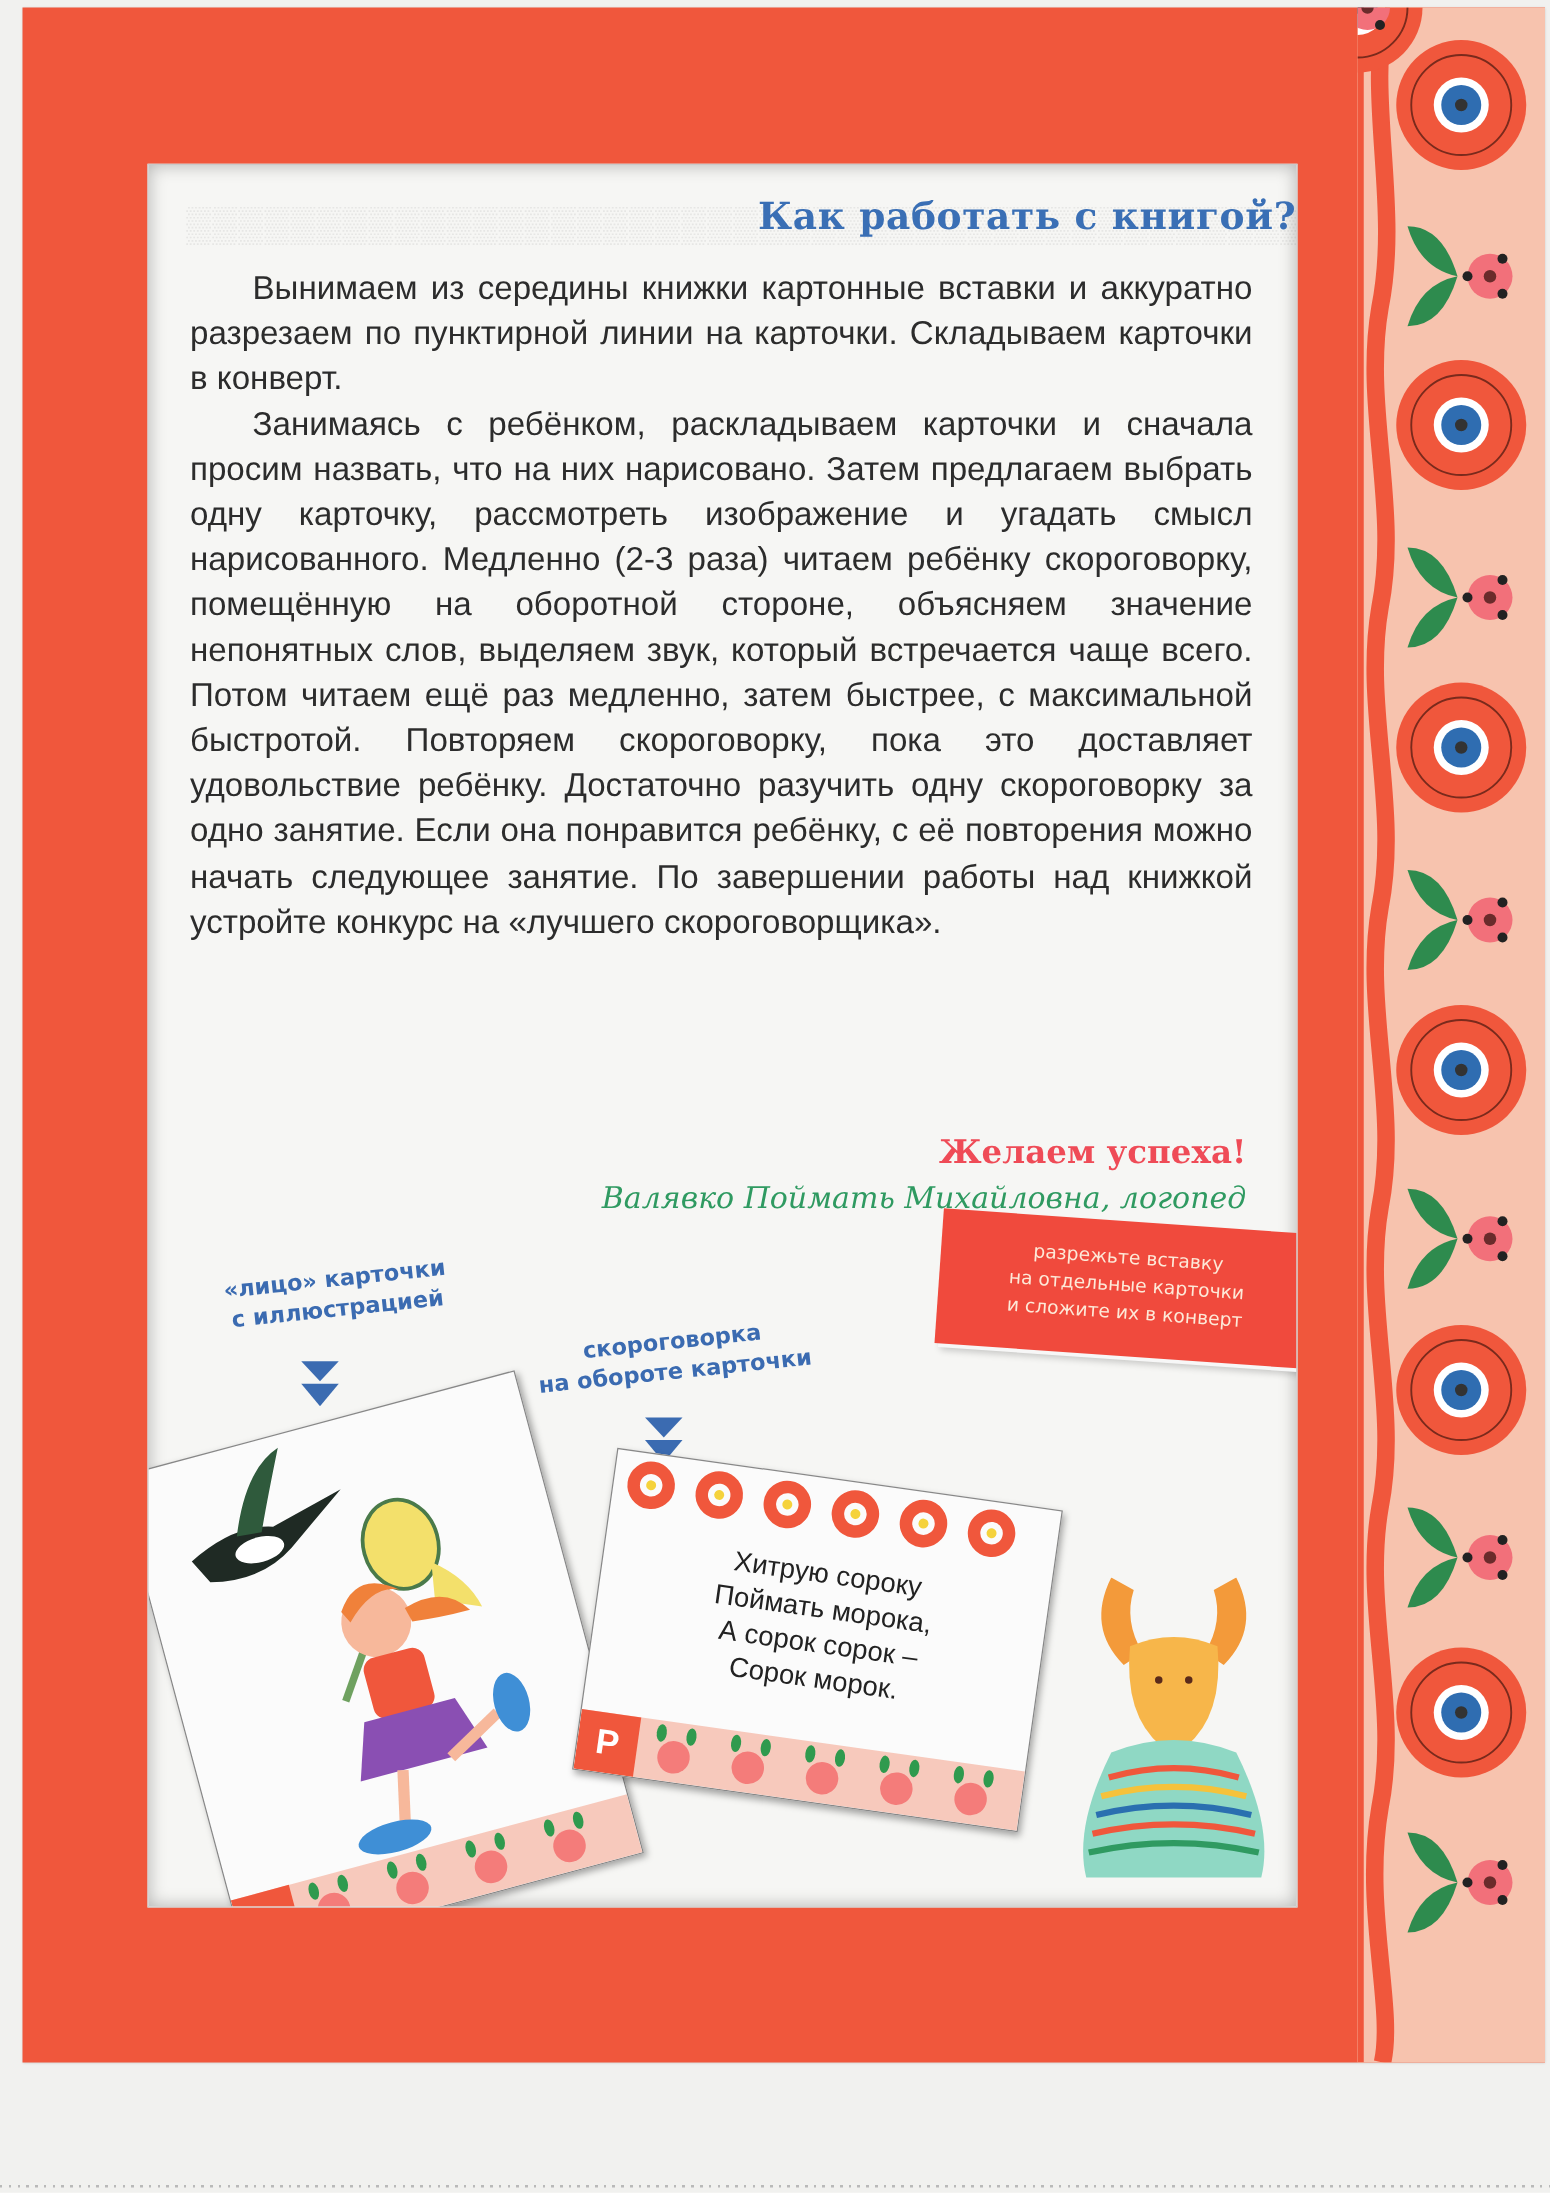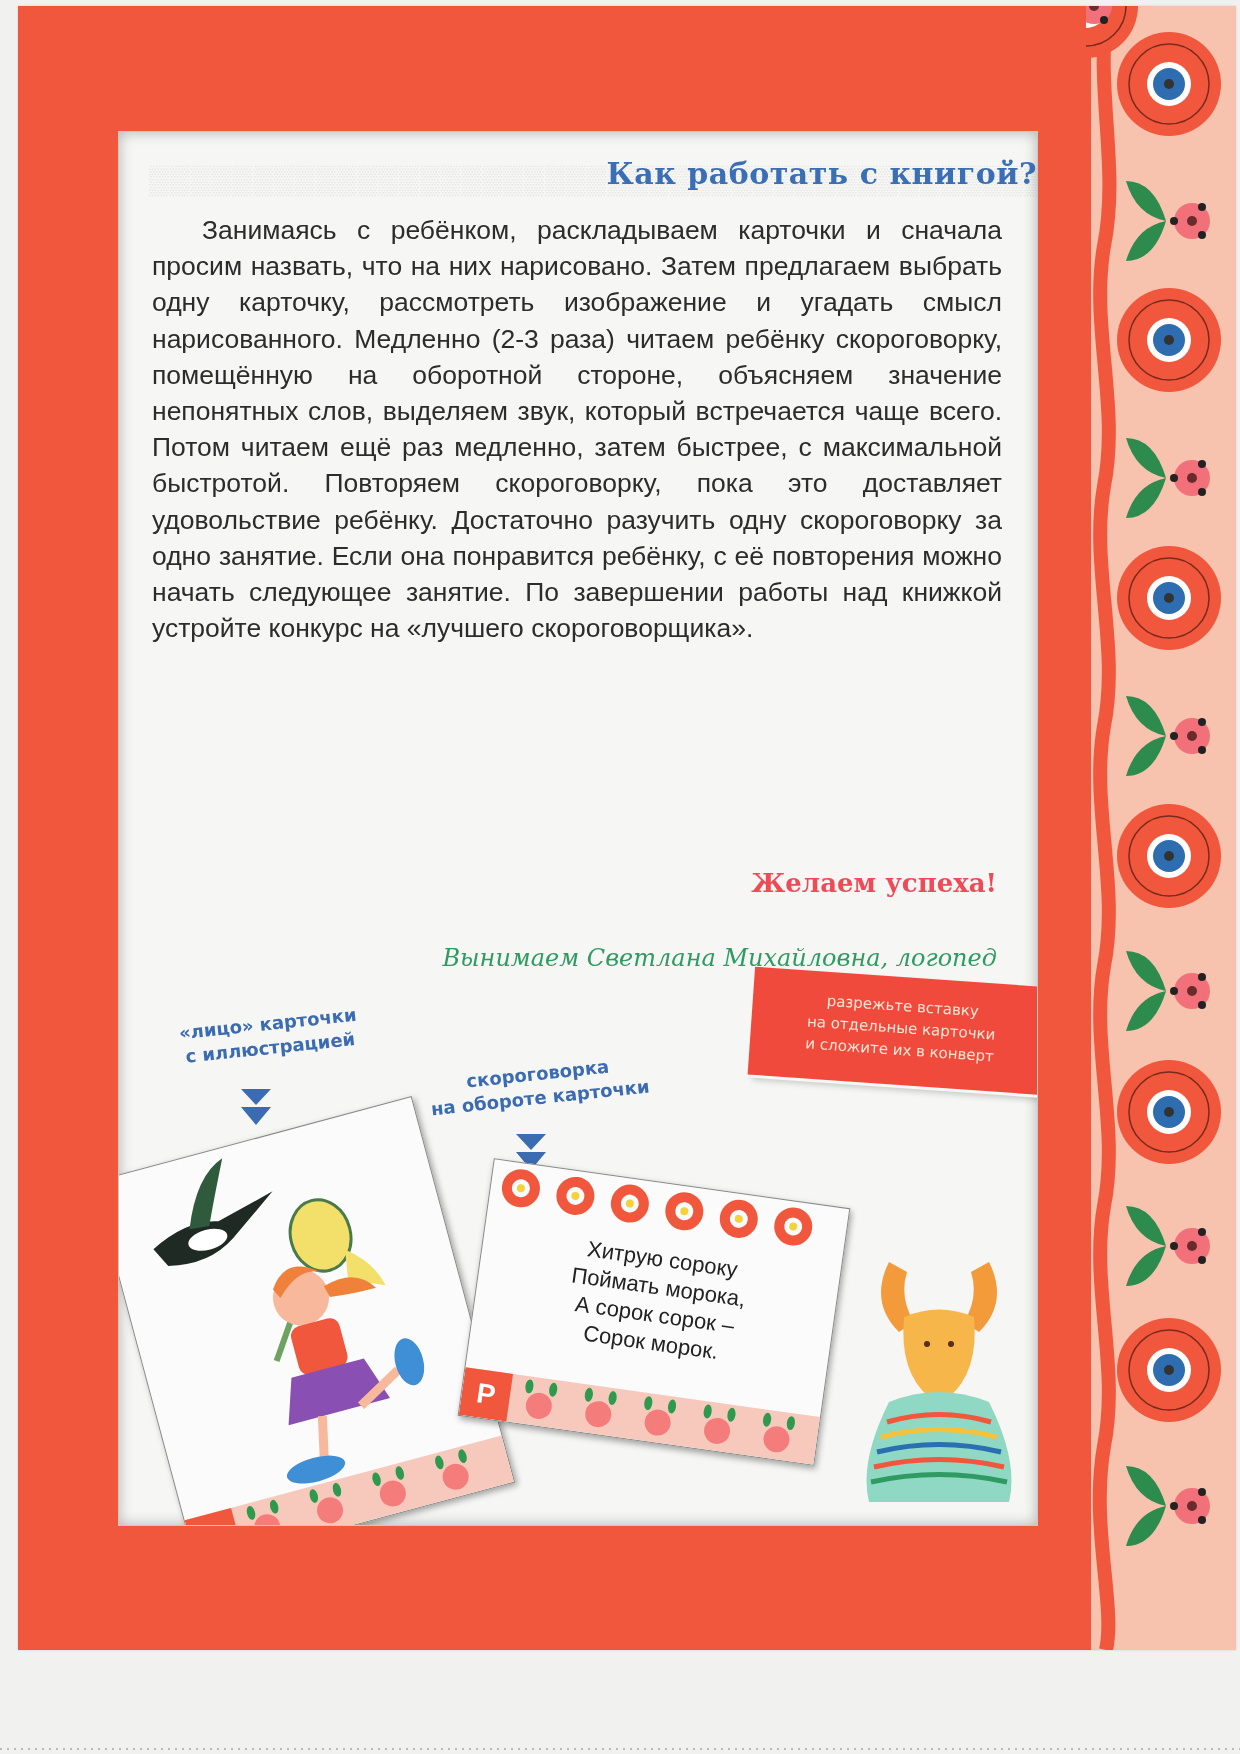--- a/index.html
+++ b/index.html
@@ -48,21 +48,21 @@
     }
     .body-text {
       position: absolute; left: 33px; top: 80px; width: 850px;
       font-family: "Liberation Sans", sans-serif;
       font-size: 26.5px; line-height: 36.2px;
       color: #2c2c2c;
       text-align: justify;
     }
     .body-text p { text-indent: 50px; }
     .wish {
-      position: absolute; right: 40px; top: 736px;
+      position: absolute; right: 40px; top: 775px;
       font-family: "DejaVu Serif", serif; font-weight: bold;
       font-size: 26px; color: #ef4b57;
     }
     .author {
       position: absolute; right: 40px; top: 812px;
       font-family: "DejaVu Serif", serif; font-style: italic;
       font-size: 24px; color: #2f9a61;
     }
     .red-note {
       position: absolute; left: 632px; top: 845px; width: 300px; height: 108px;
@@ -148,25 +148,26 @@
   </div>
 
   <div class="panel">
     <div class="ghost">
       ▒▒▒▒▒▒▒▒▒▒▒▒▒▒▒▒▒▒▒▒▒▒▒▒▒▒▒▒▒▒▒▒▒▒▒▒▒▒▒▒▒▒▒▒▒▒▒▒▒▒▒▒▒▒▒▒▒▒▒▒▒▒▒▒▒▒▒▒▒▒▒▒▒▒▒▒▒▒▒▒▒▒▒▒▒▒▒▒▒▒▒▒▒▒▒▒▒▒▒▒▒▒▒▒▒▒▒▒▒▒▒▒▒▒▒▒▒▒▒▒▒▒▒▒▒▒▒▒▒▒▒▒▒▒▒▒▒▒▒▒▒▒▒▒▒▒▒▒▒▒▒▒▒▒▒▒▒▒▒▒▒▒▒▒▒▒▒▒▒▒▒▒▒▒▒▒▒▒▒▒▒▒▒▒▒▒▒▒▒▒▒▒▒▒▒▒▒▒▒▒▒▒▒▒▒▒▒▒▒▒▒▒▒▒▒▒▒▒▒▒▒▒▒▒▒▒▒▒▒▒▒▒▒▒▒▒
     </div>
 
     <h1 class="title">Как работать с книгой?</h1>
 
     <div class="body-text">
+      <p>Вынимаем из середины книжки картонные вставки и аккуратно разрезаем по пунктирной линии на карточки. Складываем карточки в конверт.</p>
       <p>Занимаясь с ребёнком, раскладываем карточки и сначала просим назвать, что на них нарисовано. Затем предлагаем выбрать одну карточку, рассмотреть изображение и угадать смысл нарисованного. Медленно (2-3 раза) читаем ребёнку скороговорку, помещённую на оборотной стороне, объясняем значение непонятных слов, выделяем звук, который встречается чаще всего. Потом читаем ещё раз медленно, затем быстрее, с максимальной быстротой. Повторяем скороговорку, пока это доставляет удовольствие ребёнку. Достаточно разучить одну скороговорку за одно занятие. Если она понравится ребёнку, с её повторения можно начать следующее занятие. По завершении работы над книжкой устройте конкурс на «лучшего скороговорщика».</p>
     </div>
 
     <div class="wish">Желаем успеха!</div>
-    <div class="author">Вынимаем Светлана Михайловна, логопед</div>
+    <div class="author">Валявко Поймать Михайловна, логопед</div>
 
     <div class="red-note">
       <div>разрежьте вставку</div>
       <div>на отдельные карточки</div>
       <div>и сложите их в конверт</div>
     </div>
 
     <div class="label label-face">
       <div>«лицо» карточки</div>
       <div>с иллюстрацией</div>

